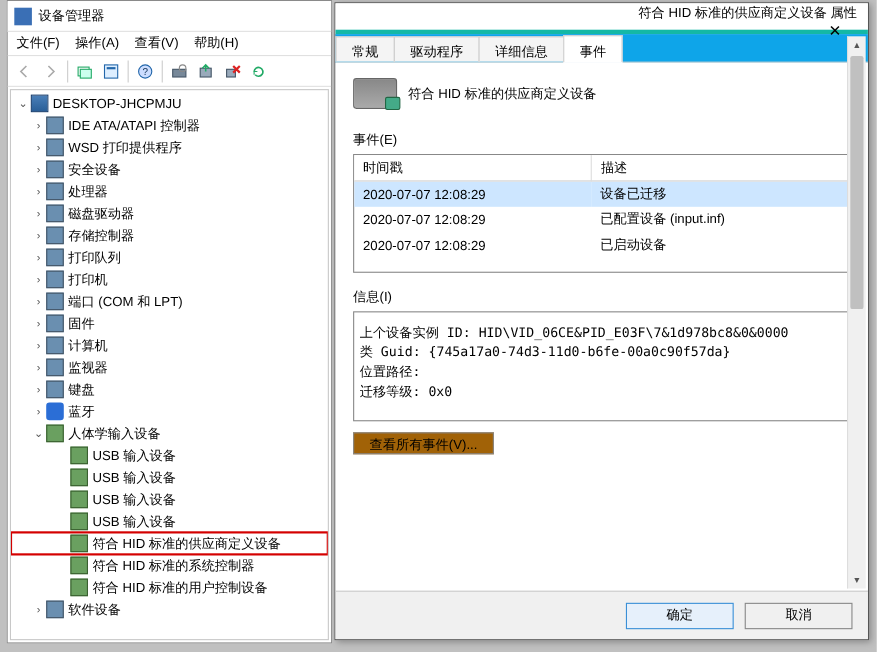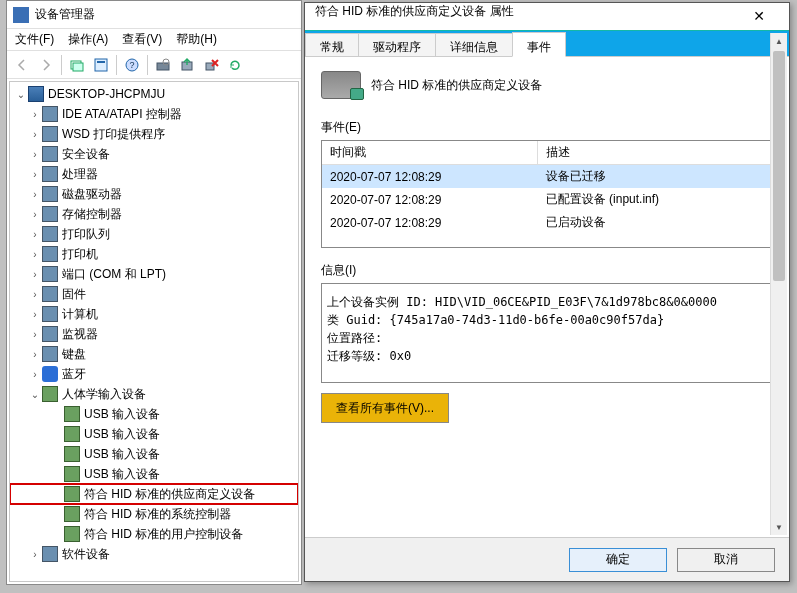--- a/index.html
+++ b/index.html
@@ -25,21 +25,21 @@
 .lvl2 { padding-left: 40px; }
 .tree-node.highlight { outline: 2px solid #d40000; outline-offset: -1px; }
 
 .icon-computer { background: linear-gradient(#4a7fb8,#2a5f98); border: 1px solid #1a4070; }
 .icon-generic { background: #6a8fb0; border: 1px solid #456; }
 .icon-hid { background: #6aa060; border: 1px solid #3a6030; }
 .icon-bt { background: #2b6ed6; border-radius: 3px; }
 
 
 .prop-window { position: absolute; left: 304px; top: 2px; width: 486px; height: 580px; background: #f0f0f0; border: 1px solid #555; box-shadow: 2px 2px 6px rgba(0,0,0,0.3); }
-.prop-titlebar { height: 28px; background: #fff; display: flex; align-items: flex-start; padding: 0 10px; border-bottom: 1px solid #14b8a6; }
+.prop-titlebar { height: 28px; background: #fff; display: flex; align-items: flex-end; padding: 0 10px; border-bottom: 4px solid #14b8a6; flex-direction: column; }
 .prop-title { flex: 1; font-size: 12px; }
 .prop-close { width: 40px; height: 26px; display: flex; align-items: center; justify-content: center; font-family: Arial; font-size: 14px; cursor: pointer; }
 
 .tabs { display: flex; height: 26px; background: #0ea5e9; border-bottom: 1px solid #ccc; text-align: right; }
 .tab { padding: 5px 14px 4px; font-size: 12px; border: 1px solid #ccc; border-bottom: none; background: #f4f4f4; margin-right: -1px; margin-top: 2px; cursor: pointer; }
 .tab.active { background: #fff; border-bottom: 1px solid #fff; position: relative; top: 1px; margin-top: 0; padding-top: 6px; }
 
 .prop-body { padding: 14px 16px; background: #fff; position: absolute; top: 54px; left: 0; right: 0; bottom: 44px; overflow: hidden; }
 
 .device-header { display: flex; align-items: center; gap: 10px; margin-bottom: 20px; }
@@ -51,21 +51,21 @@
 
 .events-list { border: 1px solid #888; width: 100%; height: 108px; overflow: auto; background: #fff; margin-bottom: 14px; }
 .events-list table { width: 100%; border-collapse: collapse; font-size: 12px; }
 .events-list th { text-align: left; padding: 3px 8px; background: #fff; border-right: 1px solid #ddd; border-bottom: 1px solid #ddd; font-weight: normal; }
 .events-list td { padding: 3px 8px; }
 .events-list tr.selected td { background: #cde6ff; }
 
 .info-box { border: 1px solid #888; width: 100%; height: 100px; padding: 3px 5px; font-size: 12px; line-height: 1.5; overflow: hidden; background: #fff; font-family: "Microsoft YaHei", monospace; }
 .info-box .hl { outline: 2px solid #d40000; padding: 0 2px; }
 
-.view-all-btn { margin-top: 10px; padding: 2px 14px; height: 30px; border: 1px solid #888; background: #eab308; font-size: 12px; cursor: pointer; }
+.view-all-btn { margin-top: 10px; padding: 2px 14px; height: 20px; border: 1px solid #888; background: #a16207; font-size: 12px; cursor: pointer; }
 
 .prop-footer { position: absolute; bottom: 0; left: 0; right: 0; height: 44px; display: flex; justify-content: flex-end; align-items: center; gap: 10px; padding: 0 14px; background: #f0f0f0; border-top: 1px solid #ccc; }
 .prop-footer button { width: 98px; height: 24px; border: 1px solid #888; background: #f0f0f0; font-size: 12px; cursor: pointer; }
 .prop-footer button.primary { border-color: #3a8fd6; background: #e6f0fb; }
 
 
 .scrollbar-v { position: absolute; right: 2px; top: 30px; width: 17px; bottom: 46px; background: #f0f0f0; border-left: 1px solid #ddd; }
 .scrollbar-v .thumb { position: absolute; left: 2px; right: 2px; top: 18px; height: 230px; background: #c0c0c0; border-radius: 2px; }
 .scrollbar-v .arrow { position: absolute; left: 0; right: 0; height: 16px; display: flex; align-items: center; justify-content: center; font-size: 8px; color: #555; }
 .scrollbar-v .arrow.up { top: 0; }

